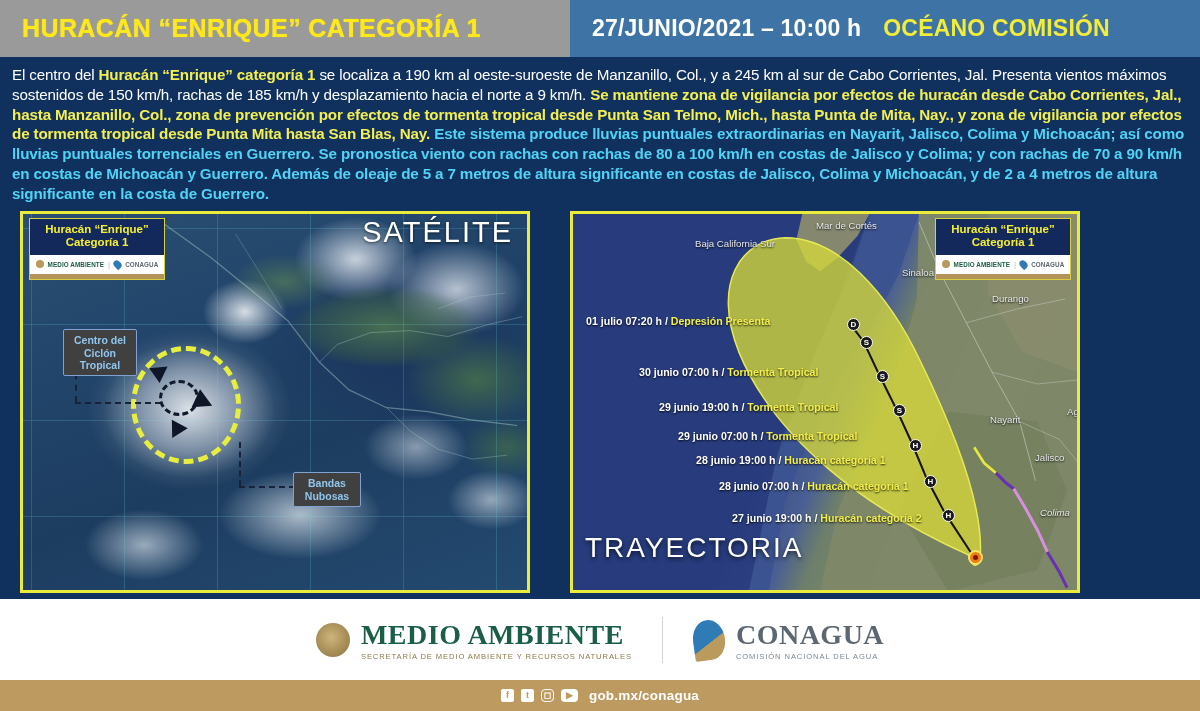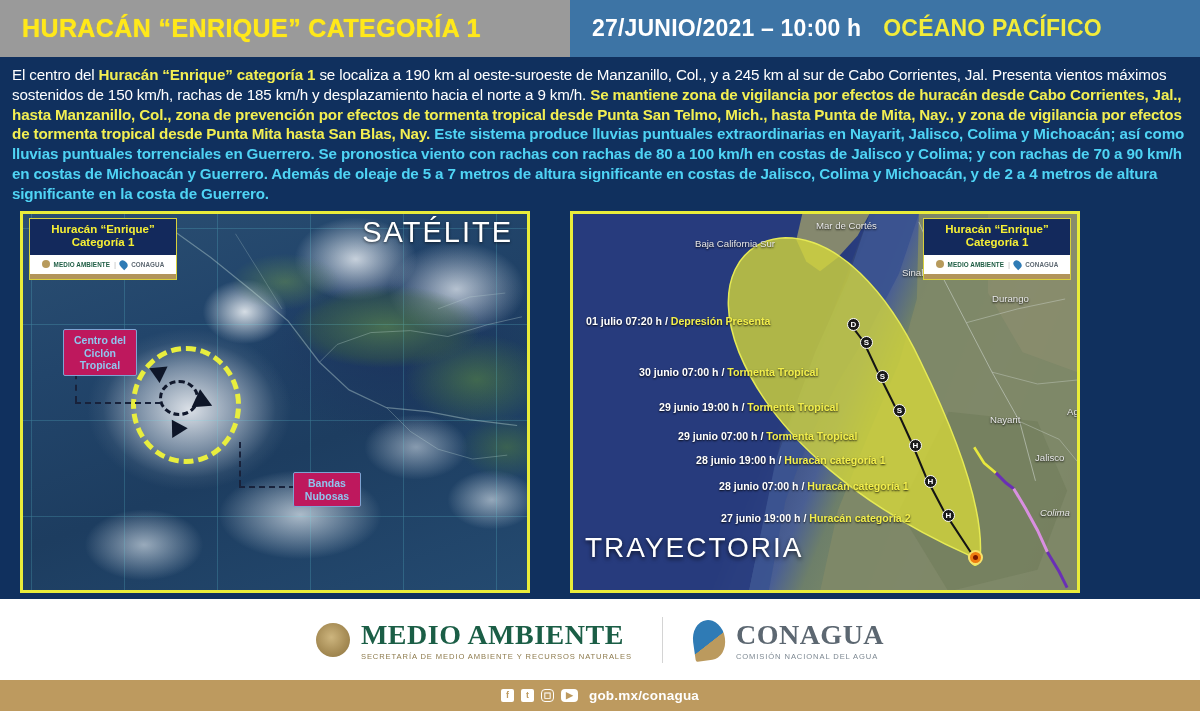--- a/index.html
+++ b/index.html
@@ -106,21 +106,21 @@
   }
   .satelite-word {
     position: absolute; right: 14px; top: 2px;
     color: #ffffff; font-size: 29px; letter-spacing: 2px;
     text-shadow: 0 1px 3px rgba(0,0,0,0.6);
   }
 
   
   .badge {
     position: absolute; z-index: 5;
-    width: 148px;
+    width: 136px;
     border: 1px solid #d8d03c;
     background: #13295c;
   }
   .badge-sat { left: 6px; top: 4px; }
   .badge-tra { right: 6px; top: 4px; }
   .badge-title {
     color: #f6ef35; font-size: 11.5px; font-weight: bold;
     text-align: center; line-height: 1.15; padding: 4px 2px 5px 2px;
   }
   .badge-logo {
@@ -133,21 +133,21 @@
   .badge-logo .eagle { width: 8px; height: 8px; border-radius: 50%; background: #b79a5c; }
   .badge-logo .drop {
     width: 7px; height: 9px; background: #2f7bb5;
     border-radius: 50% 50% 50% 0; transform: rotate(-45deg);
   }
   .badge-strip { background: #b2945a; height: 5px; }
 
   
   .callout {
     position: absolute; z-index: 4;
-    background: #be185d; border: 1px solid #7ea3d2;
+    background: #404040; border: 1px solid #7ea3d2;
     color: #8fc6ef; font-size: 10.5px; font-weight: bold;
     text-align: center; line-height: 1.18; padding: 4px 7px;
     border-radius: 2px;
   }
   .co-centro { left: 40px; top: 115px; width: 74px; }
   .co-bandas { left: 270px; top: 258px; width: 68px; }
   .dash-h {
     position: absolute; z-index: 3; height: 0;
     border-top: 2px dashed #18223b;
   }
@@ -273,21 +273,21 @@
 </style>
 </head>
 <body>
 
 <div class="header">
   <div class="header-left">
     <div class="htitle">HURACÁN “ENRIQUE” CATEGORÍA 1</div>
   </div>
   <div class="header-right">
     <div class="hdate">27/JUNIO/2021 – 10:00 h</div>
-    <div class="hocean">OCÉANO PACÍFICO</div>
+    <div class="hocean">OCÉANO COMISIÓN</div>
   </div>
 </div>
 
 <div class="body-text"><span class="plain">El centro del </span><span class="hl-yellow">Huracán “Enrique” categoría 1</span><span class="plain"> se localiza a 190 km al oeste-suroeste de Manzanillo, Col., y a 245 km al sur de Cabo Corrientes, Jal. Presenta vientos máximos sostenidos de 150 km/h, rachas de 185 km/h y desplazamiento hacia el norte a 9 km/h. </span><span class="hl-yellow">Se mantiene zona de vigilancia por efectos de huracán desde Cabo Corrientes, Jal., hasta Manzanillo, Col., zona de prevención por efectos de tormenta tropical desde Punta San Telmo, Mich., hasta Punta de Mita, Nay., y zona de vigilancia por efectos de tormenta tropical desde Punta Mita hasta San Blas, Nay.</span><span class="hl-cyan"> Este sistema produce lluvias puntuales extraordinarias en Nayarit, Jalisco, Colima y Michoacán; así como lluvias puntuales torrenciales en Guerrero. Se pronostica viento con rachas con rachas de 80 a 100 km/h en costas de Jalisco y Colima; y con rachas de 70 a 90 km/h en costas de Michoacán y Guerrero. Además de oleaje de 5 a 7 metros de altura significante en costas de Jalisco, Colima y Michoacán, y de 2 a 4 metros de altura significante en la costa de Guerrero.</span></div>
 
 <div class="panels">
 
   <div class="panel panel-sat">
     <div class="sat-bg"></div>
     <div class="sat-land"></div>
@@ -391,21 +391,21 @@
     </div>
     <div class="tra-label" style="left:105px; top:216px;">
       <span class="wh">29 junio 07:00 h</span><span class="wh"> / </span><span class="yl">Tormenta Tropical</span>
     </div>
     <div class="tra-label" style="left:123px; top:240px;">
       <span class="wh">28 junio 19:00 h</span><span class="wh"> / </span><span class="yl">Huracán categoría 1</span>
     </div>
     <div class="tra-label" style="left:146px; top:266px;">
       <span class="wh">28 junio 07:00 h</span><span class="wh"> / </span><span class="yl">Huracán categoría 1</span>
     </div>
-    <div class="tra-label" style="left:148px; top:298px;">
+    <div class="tra-label" style="left:159px; top:298px;">
       <span class="wh">27 junio 19:00 h</span><span class="wh"> / </span><span class="yl">Huracán categoría 2</span>
     </div>
 
     <div class="place" style="left:122px; top:24px;">Baja California Sur</div>
     <div class="place" style="left:243px; top:6px;">Mar de Cortés</div>
     <div class="place" style="left:329px; top:53px;">Sinaloa</div>
     <div class="place" style="left:419px; top:79px;">Durango</div>
     <div class="place" style="left:417px; top:200px;">Nayarit</div>
     <div class="place" style="left:462px; top:238px;">Jalisco</div>
     <div class="place" style="left:467px; top:293px;font-style:italic;">Colima</div>

